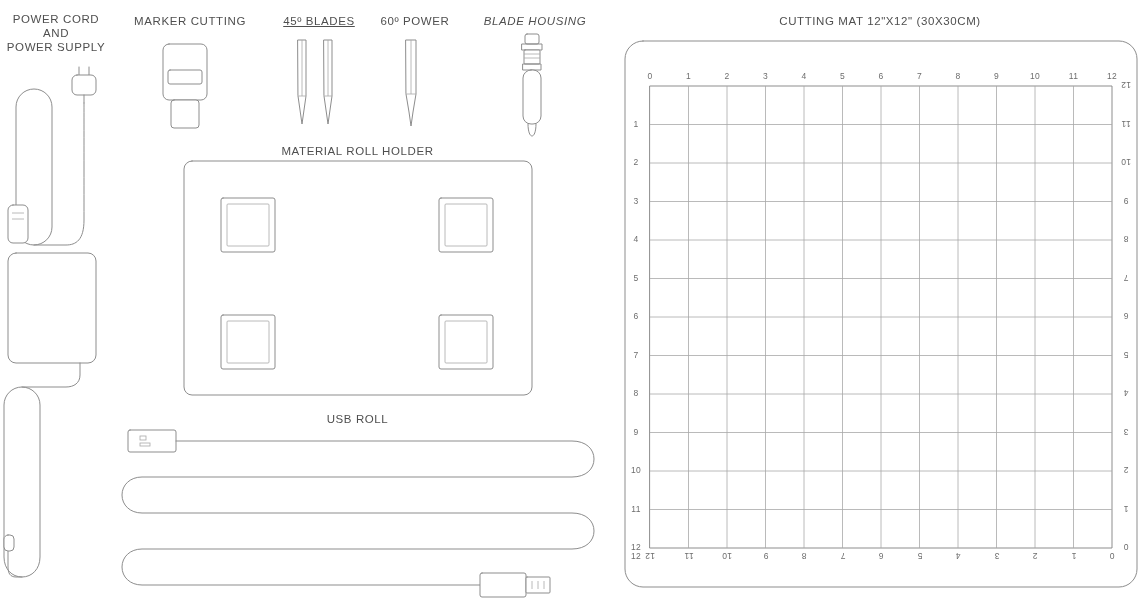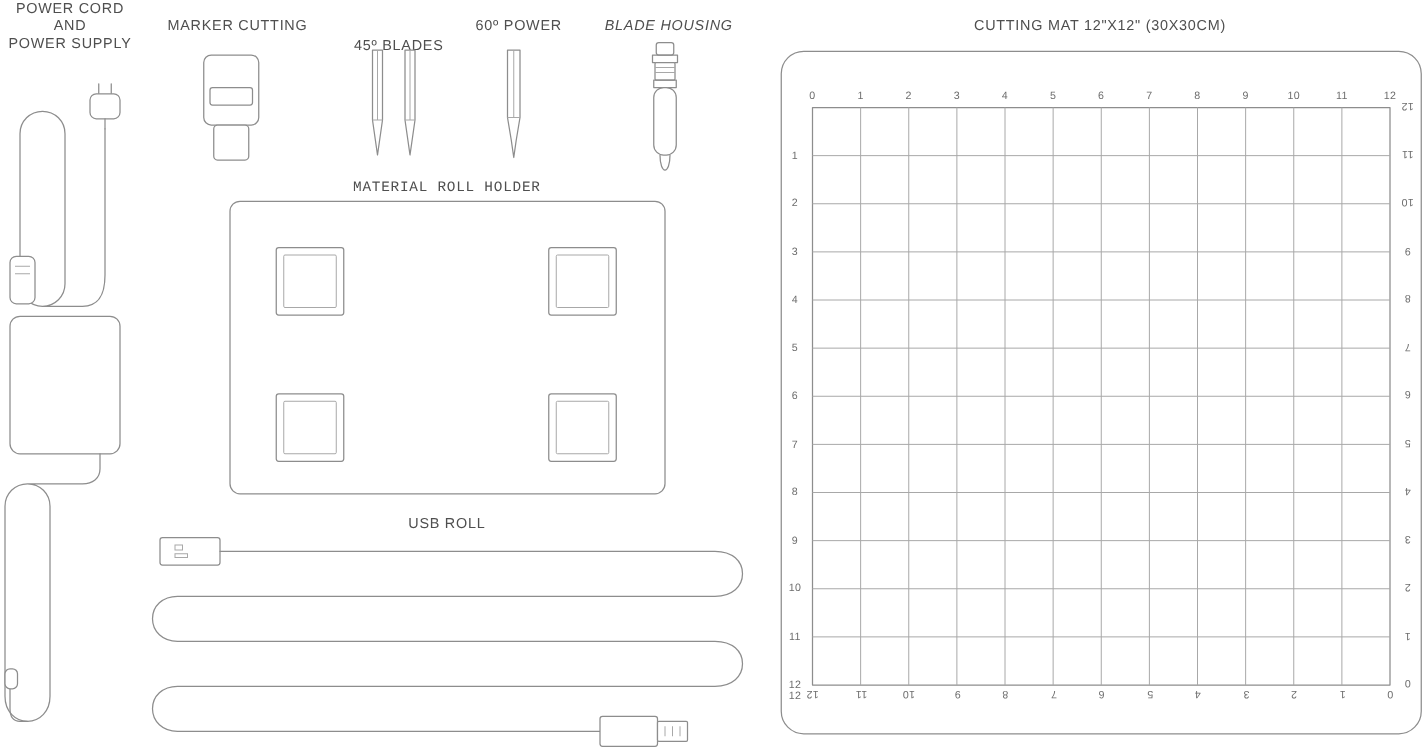--- a/index.html
+++ b/index.html
@@ -44,21 +44,21 @@
   .mat-tick {
     position: absolute;
     font-size: 8.5px;
     color: #6d6d6d;
     letter-spacing: 0.3px;
   }
 </style>
 </head>
 <body>
 
-<div class="label" style="left:0px; top:0; width:112px;">POWER CORD AND
+<div class="label" style="left:0px; top:12px; width:112px;">POWER CORD AND
 POWER SUPPLY</div>
 
 <div class="part" style="left:0px; top:45px;">
   <svg width="120" height="550" viewBox="0 0 120 550" aria-hidden="true">
 
     <path class="stroke" d="M79,22 L79,32 M89,22 L89,32"></path>
     <rect class="stroke fill-white" x="72" y="30" width="24" height="20" rx="5"></rect>
     <path class="stroke" d="M84,50 L84,58"></path>
 
     <path class="stroke" d="M84,58 C84,80 84,130 84,175
@@ -86,21 +86,21 @@
 <div class="label" style="left:120px; top:14px; width:140px;">MARKER CUTTING</div>
 
 <div class="part" style="left:155px; top:40px;">
   <svg width="70" height="100" viewBox="0 0 70 100" aria-hidden="true">
     <rect class="stroke fill-white" x="8" y="4" width="44" height="56" rx="6"></rect>
     <rect class="stroke fill-white" x="13" y="30" width="34" height="14" rx="2"></rect>
     <rect class="stroke fill-white" x="16" y="60" width="28" height="28" rx="3"></rect>
   </svg>
 </div>
 
-<div class="label" style="left:262px; top:30px; width:114px;">45º BLADES</div>
+<div class="label" style="left:262px; top:14px; width:114px;text-decoration:underline;">45º BLADES</div>
 
 <div class="part" style="left:292px; top:34px;">
   <svg width="60" height="100" viewBox="0 0 60 100" aria-hidden="true">
 
     <path class="stroke" d="M6,6 L14,6 L14,62 L12,76 L10,90 L8,76 L6,62 Z"></path>
     <path class="stroke-thin" d="M6,62 L14,62"></path>
     <path class="stroke-thin" d="M10,6 L10,62"></path>
 
     <path class="stroke" d="M32,6 L40,6 L40,62 L38,76 L36,90 L34,76 L32,62 Z"></path>
     <path class="stroke-thin" d="M32,62 L40,62"></path>
@@ -125,21 +125,21 @@
     <rect class="stroke fill-white" x="15" y="2" width="14" height="10" rx="2"></rect>
     <path class="stroke" d="M12,12 L32,12 L32,18 L12,18 Z"></path>
     <rect class="stroke fill-white" x="14" y="18" width="16" height="14" rx="1"></rect>
     <path class="stroke-thin" d="M14,22 L30,22 M14,26 L30,26"></path>
     <path class="stroke" d="M13,32 L31,32 L31,38 L13,38 Z"></path>
     <rect class="stroke fill-white" x="13" y="38" width="18" height="54" rx="8"></rect>
     <path class="stroke" d="M18,92 C18,100 20,104 22,104 C24,104 26,100 26,92"></path>
   </svg>
 </div>
 
-<div class="label" style="left:255px; top:144px; width:205px;font-family:Liberation Mono, monospace;">MATERIAL ROLL HOLDER</div>
+<div class="label" style="left:255px; top:144px; width:205px;">MATERIAL ROLL HOLDER</div>
 
 <div class="part" style="left:183px; top:160px;">
   <svg width="352" height="238" viewBox="0 0 352 238" aria-hidden="true">
     <rect class="stroke fill-white" x="1" y="1" width="348" height="234" rx="8"></rect>
 
     <rect class="stroke" x="38" y="38" width="54" height="54" rx="2"></rect>
     <rect class="stroke-thin" x="44" y="44" width="42" height="42" rx="1"></rect>
 
     <rect class="stroke" x="256" y="38" width="54" height="54" rx="2"></rect>
     <rect class="stroke-thin" x="262" y="44" width="42" height="42" rx="1"></rect>

